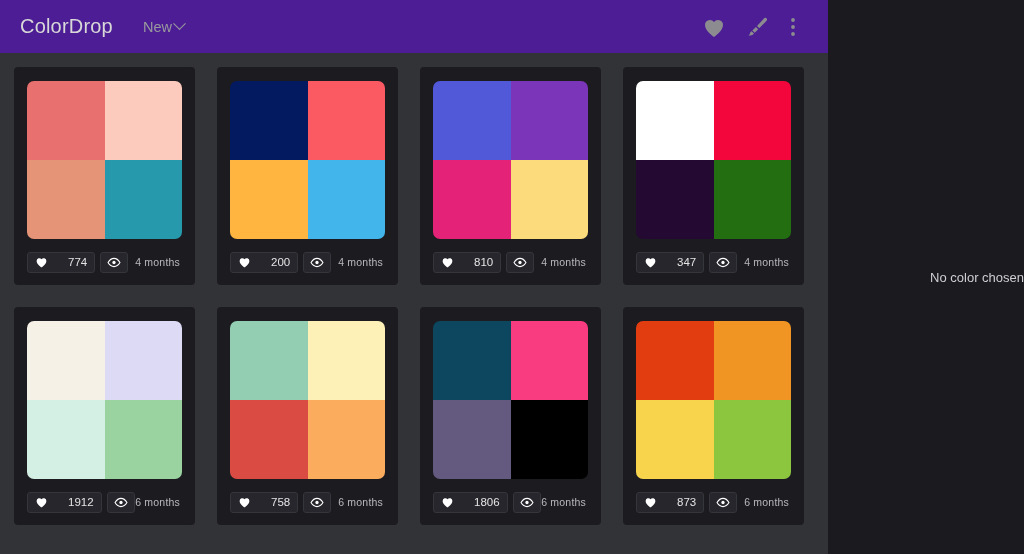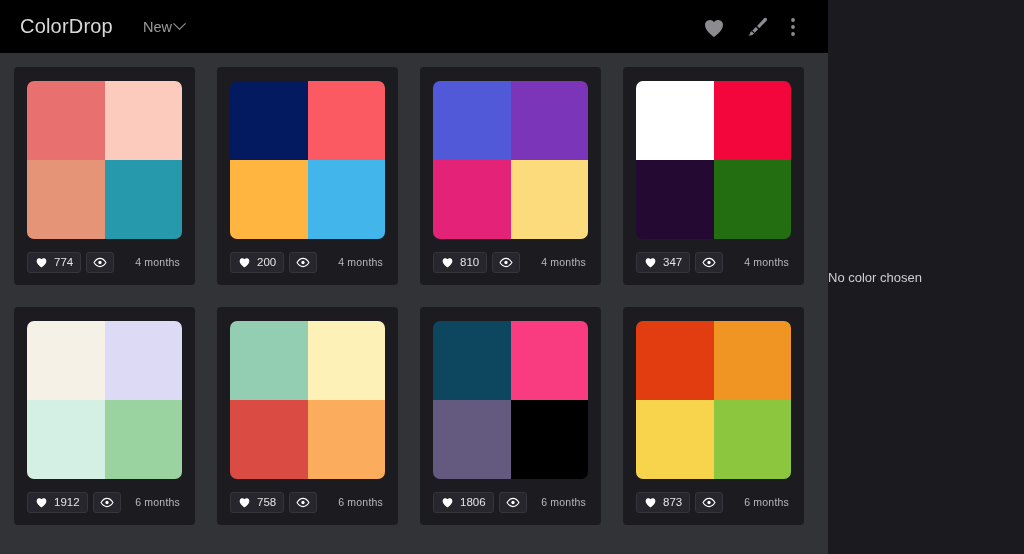--- a/index.html
+++ b/index.html
@@ -24,21 +24,21 @@
     height: 554px;
     display: flex;
     flex-direction: column;
     background: #313337;
   }
 
   
   .topbar {
     height: 53px;
     min-height: 53px;
-    background: #000000;
+    background: #4c1d95;
     display: flex;
     align-items: center;
     padding: 0 18px 0 20px;
   }
   .brand {
     font-size: 20px;
     letter-spacing: .2px;
     color: #d8d8d8;
     font-weight: 400;
   }
@@ -98,21 +98,21 @@
   .q { width: 100%; height: 100%; }
   .card-footer {
     display: flex;
     align-items: center;
     margin-top: 12px;
     height: 22px;
   }
   .pill {
     display: flex;
     align-items: center;
-    gap: 6px;
+    gap: 20px;
     background: #26262c;
     border: 1px solid #35353c;
     border-radius: 3px;
     height: 21px;
     padding: 0 7px;
     font-size: 11.5px;
     color: #e4e4e4;
     cursor: pointer;
   }
   .pill.eye { padding: 0 6px; margin-left: 5px; }
@@ -149,21 +149,21 @@
     color: #cfcfd3;
     font-size: 13.5px;
     font-family: "Liberation Sans", sans-serif;
     width: 130px;
   }
   .search-input::placeholder { color: #b6b6ba; }
   .side-body {
     flex: 1;
     display: flex;
     align-items: center;
-    justify-content: flex-start;
+    justify-content: flex-end;
   }
   .no-color {
     font-size: 13px;
     color: #cfcfd3;
   }
 </style>
 </head>
 <body>
 
 <div id="app">

